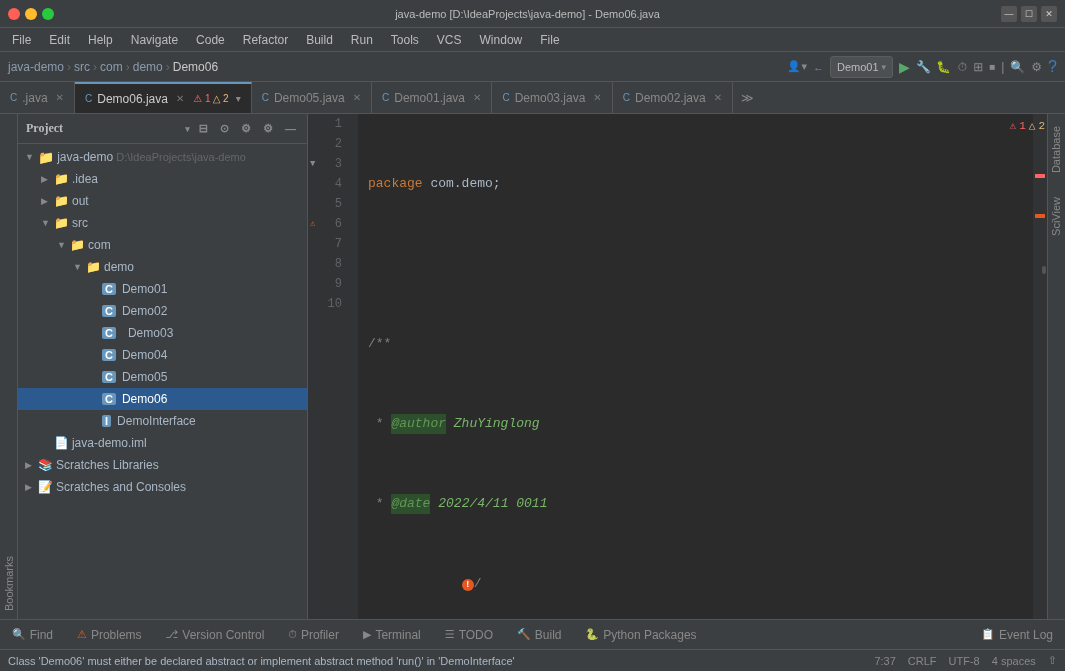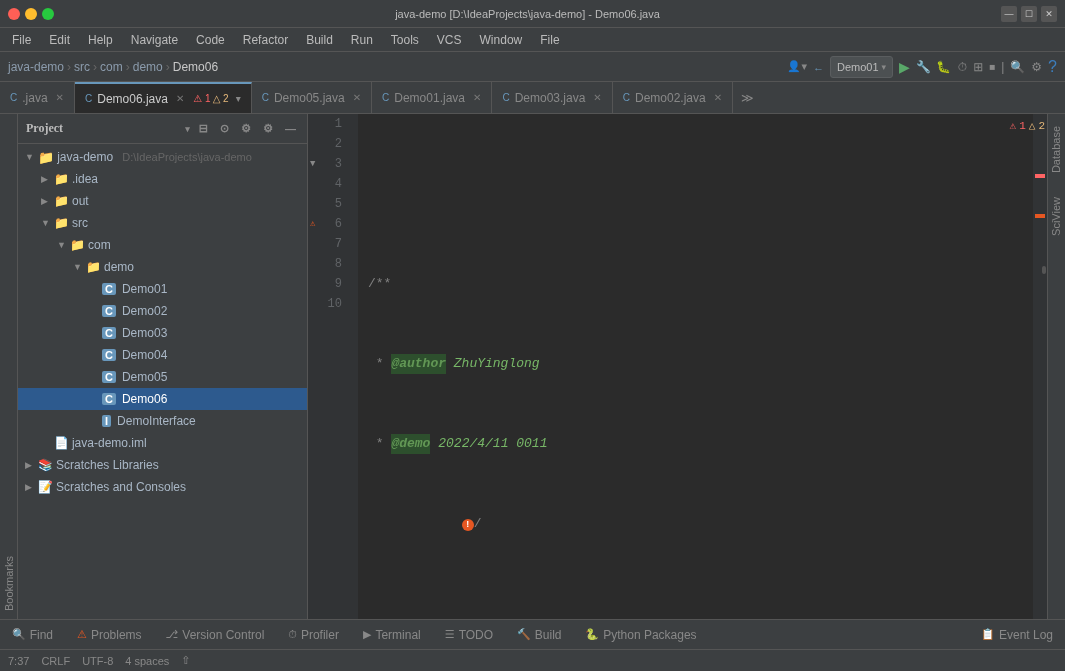--- a/index.html
+++ b/index.html
@@ -226,21 +226,21 @@
       white-space: pre;
     }
     .code-line {
       height: 20px;
       display: flex;
       align-items: center;
     }
     
     .kw { color: #cc7832; }
     .comment { color: #808080; }
-    .javadoc-tag { color: #629755; font-style: italic; font-weight: bold; }
+    .javadoc-tag { color: #629755; font-style: italic; }
     .javadoc-text { color: #77b767; font-style: italic; }
     .warn-icon {
       display: inline-block;
       width: 12px; height: 12px;
       background: #e65722;
       border-radius: 50%;
       color: white;
       font-size: 9px;
       text-align: center;
       line-height: 12px;
@@ -473,21 +473,21 @@
       <span class="panel-tool-btn">⚙</span>
       <span class="panel-tool-btn">—</span>
     </div>
     <div class="tree-view">
 
       <div class="tree-item">
         <span class="indent" style="width:0px"></span>
         <span class="arrow">▼</span>
         <span style="color:#e6b87a;font-size:13px;">📁</span>
         <span>java-demo</span>
-        <span style="color:#666;font-size:11px;margin-left:6px;">D:\IdeaProjects\java-demo</span>
+        <span style="color:#666;font-size:11px;">D:\IdeaProjects\java-demo</span>
       </div>
 
       <div class="tree-item">
         <span class="indent" style="width:16px"></span>
         <span class="arrow">▶</span>
         <span style="color:#e6b87a;">📁</span>
         <span>.idea</span>
       </div>
 
       <div class="tree-item">
@@ -529,21 +529,21 @@
         <span class="indent" style="width:64px"></span>
         <span class="arrow"></span>
         <span style="color:#6897bb;font-weight:bold;font-size:11px;background:#6897bb;color:white;border-radius:2px;padding:0 3px;">C</span>
         <span style="margin-left:3px;">Demo02</span>
       </div>
 
       <div class="tree-item">
         <span class="indent" style="width:64px"></span>
         <span class="arrow"></span>
         <span style="color:#6897bb;font-weight:bold;font-size:11px;background:#6897bb;color:white;border-radius:2px;padding:0 3px;">C</span>
-        <span style="margin-left:3px;">Demo03</span>
+        <span style="margin-left:9px;">Demo03</span>
       </div>
 
       <div class="tree-item">
         <span class="indent" style="width:64px"></span>
         <span class="arrow"></span>
         <span style="color:#6897bb;font-weight:bold;font-size:11px;background:#6897bb;color:white;border-radius:2px;padding:0 3px;">C</span>
         <span style="margin-left:3px;">Demo04</span>
       </div>
 
       <div class="tree-item">
@@ -624,36 +624,39 @@
         <div class="line-num">
             <span>9</span>
           </div>
         <div class="line-num">
             <span>10</span>
           </div>
       </div>
 
       <div class="code-content">
         
+        <div class="code-line">
+          <span class="kw">package</span><span> com.demo;</span>
+        </div>
         
         <div class="code-line">&nbsp;</div>
         
         <div class="code-line">
           <span class="comment">/**</span>
         </div>
         
         <div class="code-line">
           <span class="comment">&nbsp;* </span>
           <span class="javadoc-tag" style="background:#2d4f2d;">@author</span>
           <span class="javadoc-text"> ZhuYinglong</span>
         </div>
         
         <div class="code-line">
           <span class="comment">&nbsp;* </span>
-          <span class="javadoc-tag" style="background:#2d4f2d;">@demo</span>
+          <span class="javadoc-tag" style="background:#2d4f2d;">@date</span>
           <span class="javadoc-text"> 2022/4/11 0011</span>
         </div>
         
         <div class="code-line">
           <span style="color:#888;font-size:13px;">
             <span class="warn-icon">!</span>
           </span>
           <span class="comment">/</span>
         </div>
         
@@ -722,20 +725,21 @@
     <span>Python Packages</span>
   </div>
   <div style="flex:1;"></div>
   <div class="bottom-tool">
     <span class="bottom-tool-icon">📋</span>
     <span>Event Log</span>
   </div>
 </div>
 
 <div class="status-bar">
+  <div class="status-msg">Class 'Demo06' must either be declared abstract or implement abstract method 'run()' in 'DemoInterface'</div>
   <div class="status-right">
     <span class="status-item">7:37</span>
     <span class="status-item">CRLF</span>
     <span class="status-item">UTF-8</span>
     <span class="status-item">4 spaces</span>
     <span class="status-item">⇧</span>
   </div>
 </div>
 
 </body></html>

